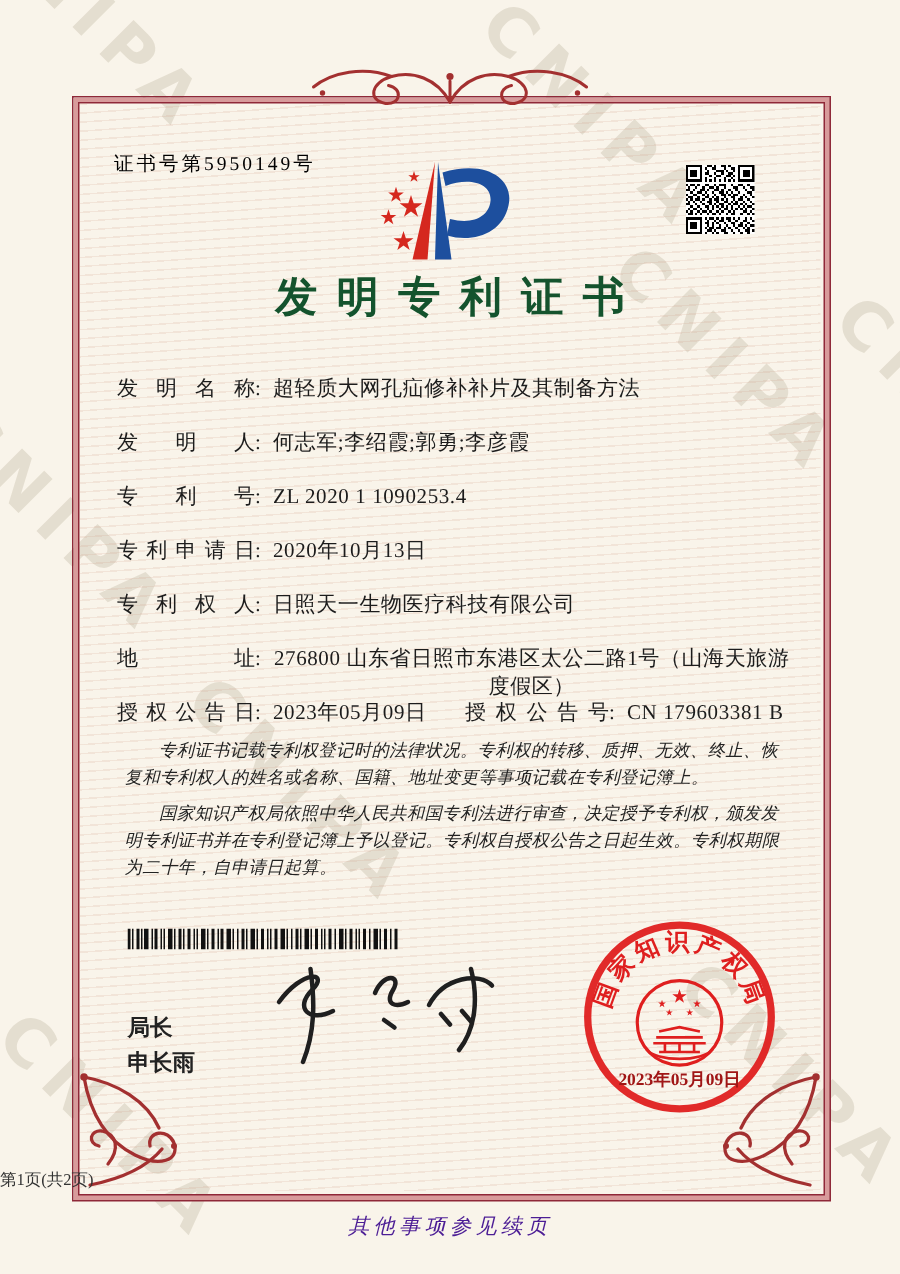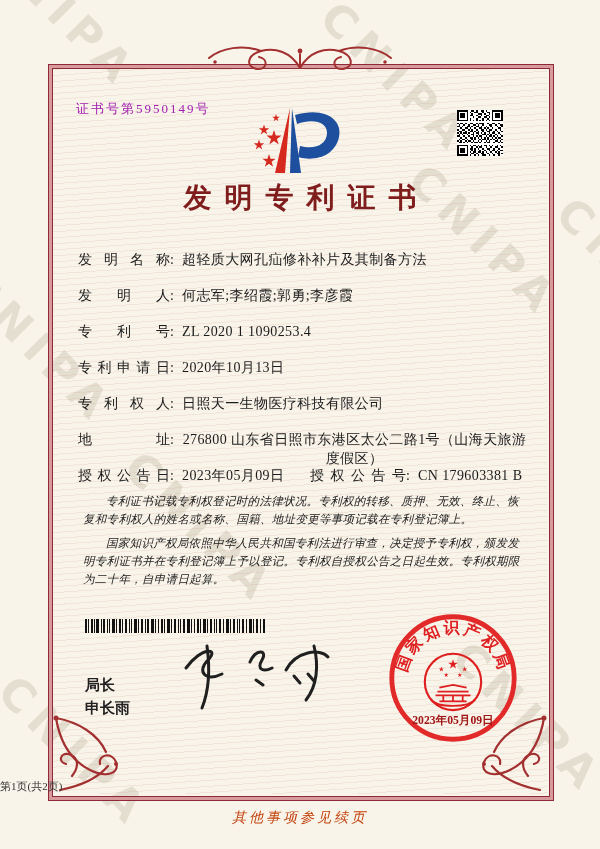--- a/index.html
+++ b/index.html
@@ -5,38 +5,38 @@
   html,body{margin:0;padding:0;background:#e8e4d8;}
   .page{position:relative;width:600px;height:849px;background:#f9f4ea;overflow:hidden;
         font-family:"Liberation Serif",serif;color:#1c1c1c;}
   .wm{position:absolute;font-family:"DejaVu Sans",sans-serif;font-weight:bold;font-size:44px;
       letter-spacing:9px;color:rgba(176,164,140,0.28);transform:rotate(45deg);white-space:nowrap;
       pointer-events:none;}
   .frame{position:absolute;left:48px;top:64px;width:504px;height:735px;
          border:1px solid #8f2838;box-shadow:inset 0 0 0 3px #d89b9b,inset 0 0 0 4px #8f2838;}
   .waves{position:absolute;left:53px;top:69px;width:494px;height:725px;
          background:repeating-linear-gradient(176deg,rgba(208,156,134,0.18) 0 1px,rgba(208,156,134,0) 1px 6px);}
-  .certno{position:absolute;left:76px;top:100px;font-size:13px;letter-spacing:2px;color:#a21caf;text-align:right;}
+  .certno{position:absolute;left:76px;top:100px;font-size:13px;letter-spacing:2px;color:#000000;text-align:right;}
   .title{position:absolute;left:0;top:179px;width:600px;text-align:center;font-size:28px;
-         font-weight:bold;letter-spacing:13px;text-indent:13px;color:#7f1d1d;}
+         font-weight:bold;letter-spacing:13px;text-indent:13px;color:#14532d;}
   .f-row{position:absolute;left:78px;width:460px;font-size:14px;line-height:1.35;}
   .f-label{display:inline-block;width:92px;text-align:justify;text-align-last:justify;
            vertical-align:top;font-weight:500;}
   .f-colon{display:inline-block;width:12px;vertical-align:top;}
   .f-value{display:inline-block;max-width:348px;vertical-align:top;letter-spacing:0.4px;text-align:center;}
   .grant-g2{position:absolute;left:232px;top:0;}
   .grant-g2 .f-label{width:96px;}
   .paras{position:absolute;left:83px;top:492px;width:438px;font-size:11.5px;line-height:18px;
          font-style:italic;color:#222;}
   .paras p{margin:0 0 6px 0;text-indent:2em;letter-spacing:0.3px;}
   .signer{position:absolute;left:85px;font-family:"Liberation Sans",sans-serif;
           font-weight:bold;font-size:15px;color:#222;}
   .pagenote{position:absolute;left:0;top:779px;width:588px;text-align:left;font-size:11px;color:#333;}
   .contnote{position:absolute;left:0;top:809px;width:600px;text-align:center;font-size:14px;
-            font-style:italic;letter-spacing:3px;color:#c2410c;}
+            font-style:italic;letter-spacing:3px;color:#4c1d95;}
   svg{display:block;}
   .abs{position:absolute;}
 </style>
 </head>
 <body>
 
 <div class="page">
 
   <div class="wm" style="left:-34px;top:-14px;">CNIPA</div>
   <div class="wm" style="left:300px;top:52px;">CNIPA</div>

